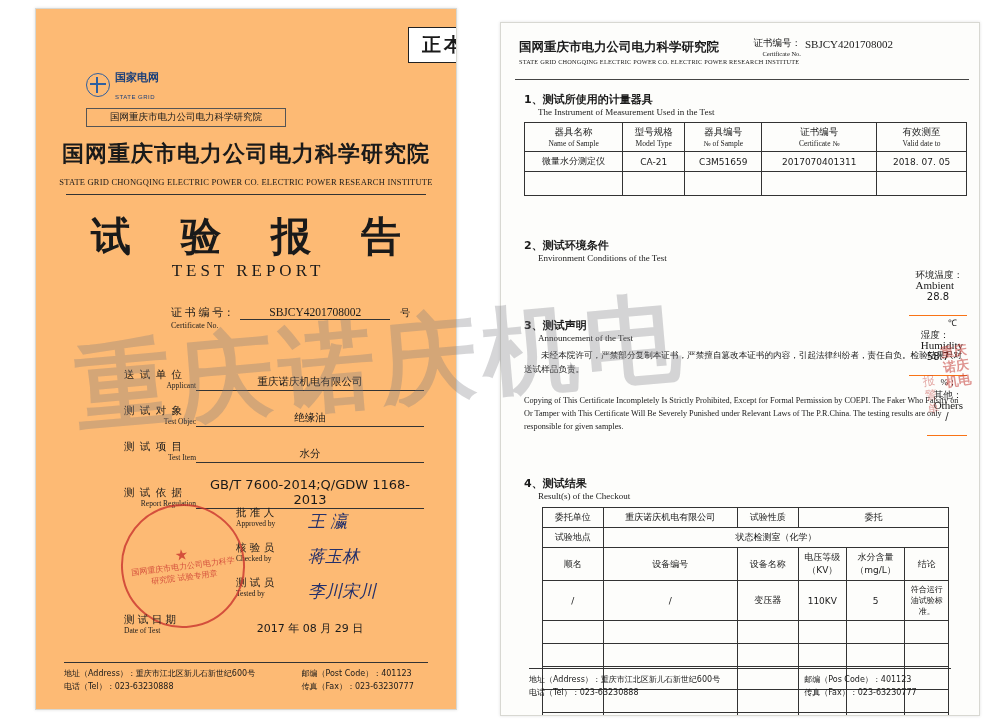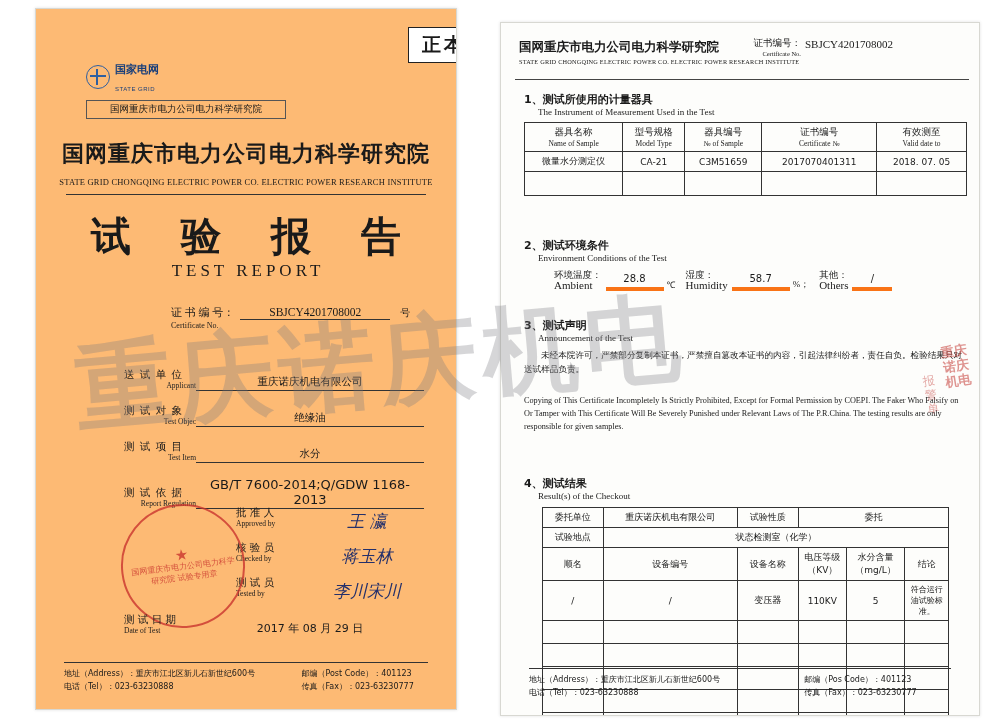--- a/index.html
+++ b/index.html
@@ -21,21 +21,21 @@
     box-shadow:0 0 3px rgba(0,0,0,.12);
     overflow:hidden;
   }
   .zhengben{
     position:absolute;left:372px;top:18px;width:70px;height:34px;
     border:1px solid #222;background:#fff;
     display:flex;align-items:center;justify-content:center;
     font-size:19px;letter-spacing:3px;font-weight:bold;
     font-family:"DejaVu Sans", sans-serif;
   }
-  .logo-block{position:absolute;left:50px;top:50px;width:200px;}
+  .logo-block{position:absolute;left:50px;top:58px;width:200px;}
   .logo-row{display:flex;align-items:center;gap:5px;}
   .logo-mark{
     width:22px;height:22px;border:1.6px solid #2f5fa0;border-radius:50%;
     position:relative;flex:none;
   }
   .logo-mark:before{
     content:"";position:absolute;left:3px;top:9px;width:16px;height:1.6px;background:#2f5fa0;
   }
   .logo-mark:after{
     content:"";position:absolute;left:9px;top:3px;width:1.6px;height:16px;background:#2f5fa0;
@@ -95,21 +95,21 @@
     font-family:"DejaVu Sans", sans-serif;
   }
   .sign-block{position:absolute;left:200px;top:498px;width:190px;}
   .sign-row{display:flex;align-items:flex-end;margin-bottom:13px;}
   .sign-row .labels{width:72px;flex:none;line-height:11px;}
   .sign-row .labels .cn{font-size:10.5px;display:block;
     font-family:"DejaVu Sans", sans-serif;}
   .sign-row .labels .en{font-size:7.5px;display:block;
     font-family:"Liberation Serif", serif;}
   .sign-row .sig{
-    flex:1;text-align:center;font-size:17px;color:#24306b;
+    flex:1;font-size:17px;color:#24306b;
     font-family:"DejaVu Serif", serif;font-style:italic;
     border-bottom:0;line-height:16px;
   }
   .date-block{position:absolute;left:88px;top:605px;width:300px;display:flex;align-items:flex-end;}
   .date-block .labels{width:72px;flex:none;line-height:11px;}
   .date-block .labels .cn{font-size:10.5px;display:block;
     font-family:"DejaVu Sans", sans-serif;}
   .date-block .labels .en{font-size:7.5px;display:block;
     font-family:"Liberation Serif", serif;}
   .date-block .val{flex:1;text-align:center;font-size:11px;
@@ -160,27 +160,27 @@
 
   table.grid{border-collapse:collapse;width:100%;}
   table.grid td,table.grid th{
     border:1px solid #333;text-align:center;vertical-align:middle;
     font-size:9px;padding:3px 2px;font-family:"DejaVu Sans", sans-serif;
   }
   table.grid th{font-weight:normal;}
   .th2 .cn{font-size:9.5px;display:block;}
   .th2 .en{font-size:7.5px;display:block;font-family:"Liberation Serif", serif;}
 
-  .envrow{display:flex;align-items:flex-end;margin-top:6px;font-size:9px;}
+  .envrow{display:flex;align-items:flex-end;margin-top:6px;font-size:9px;flex-direction:column;}
   .envrow .lab{line-height:11px;margin-right:4px;}
   .envrow .lab .cn{font-size:9.5px;display:block;font-family:"DejaVu Sans", sans-serif;}
   .envrow .lab .en{font-size:11px;display:block;font-family:Liberation Serif, serif;}
   .envrow .v{
-    border-bottom:4px solid #f97316;min-width:58px;text-align:center;font-size:10px;
-    font-family:"DejaVu Sans", sans-serif;padding-bottom:3px;
+    border-bottom:1px solid #f97316;min-width:58px;text-align:center;font-size:10px;
+    font-family:"DejaVu Sans", sans-serif;padding-bottom:13px;
   }
   .envrow .u{margin:0 10px 0 3px;font-size:9px;}
 
   .decl-cn{font-size:8.6px;line-height:14px;text-indent:17px;margin-top:5px;
     font-family:"DejaVu Sans", sans-serif;}
   .decl-en{font-size:8.2px;line-height:13px;margin-top:18px;font-family:"Liberation Serif", serif;}
 
   
   .wm{
     position:absolute;left:75px;top:300px;

